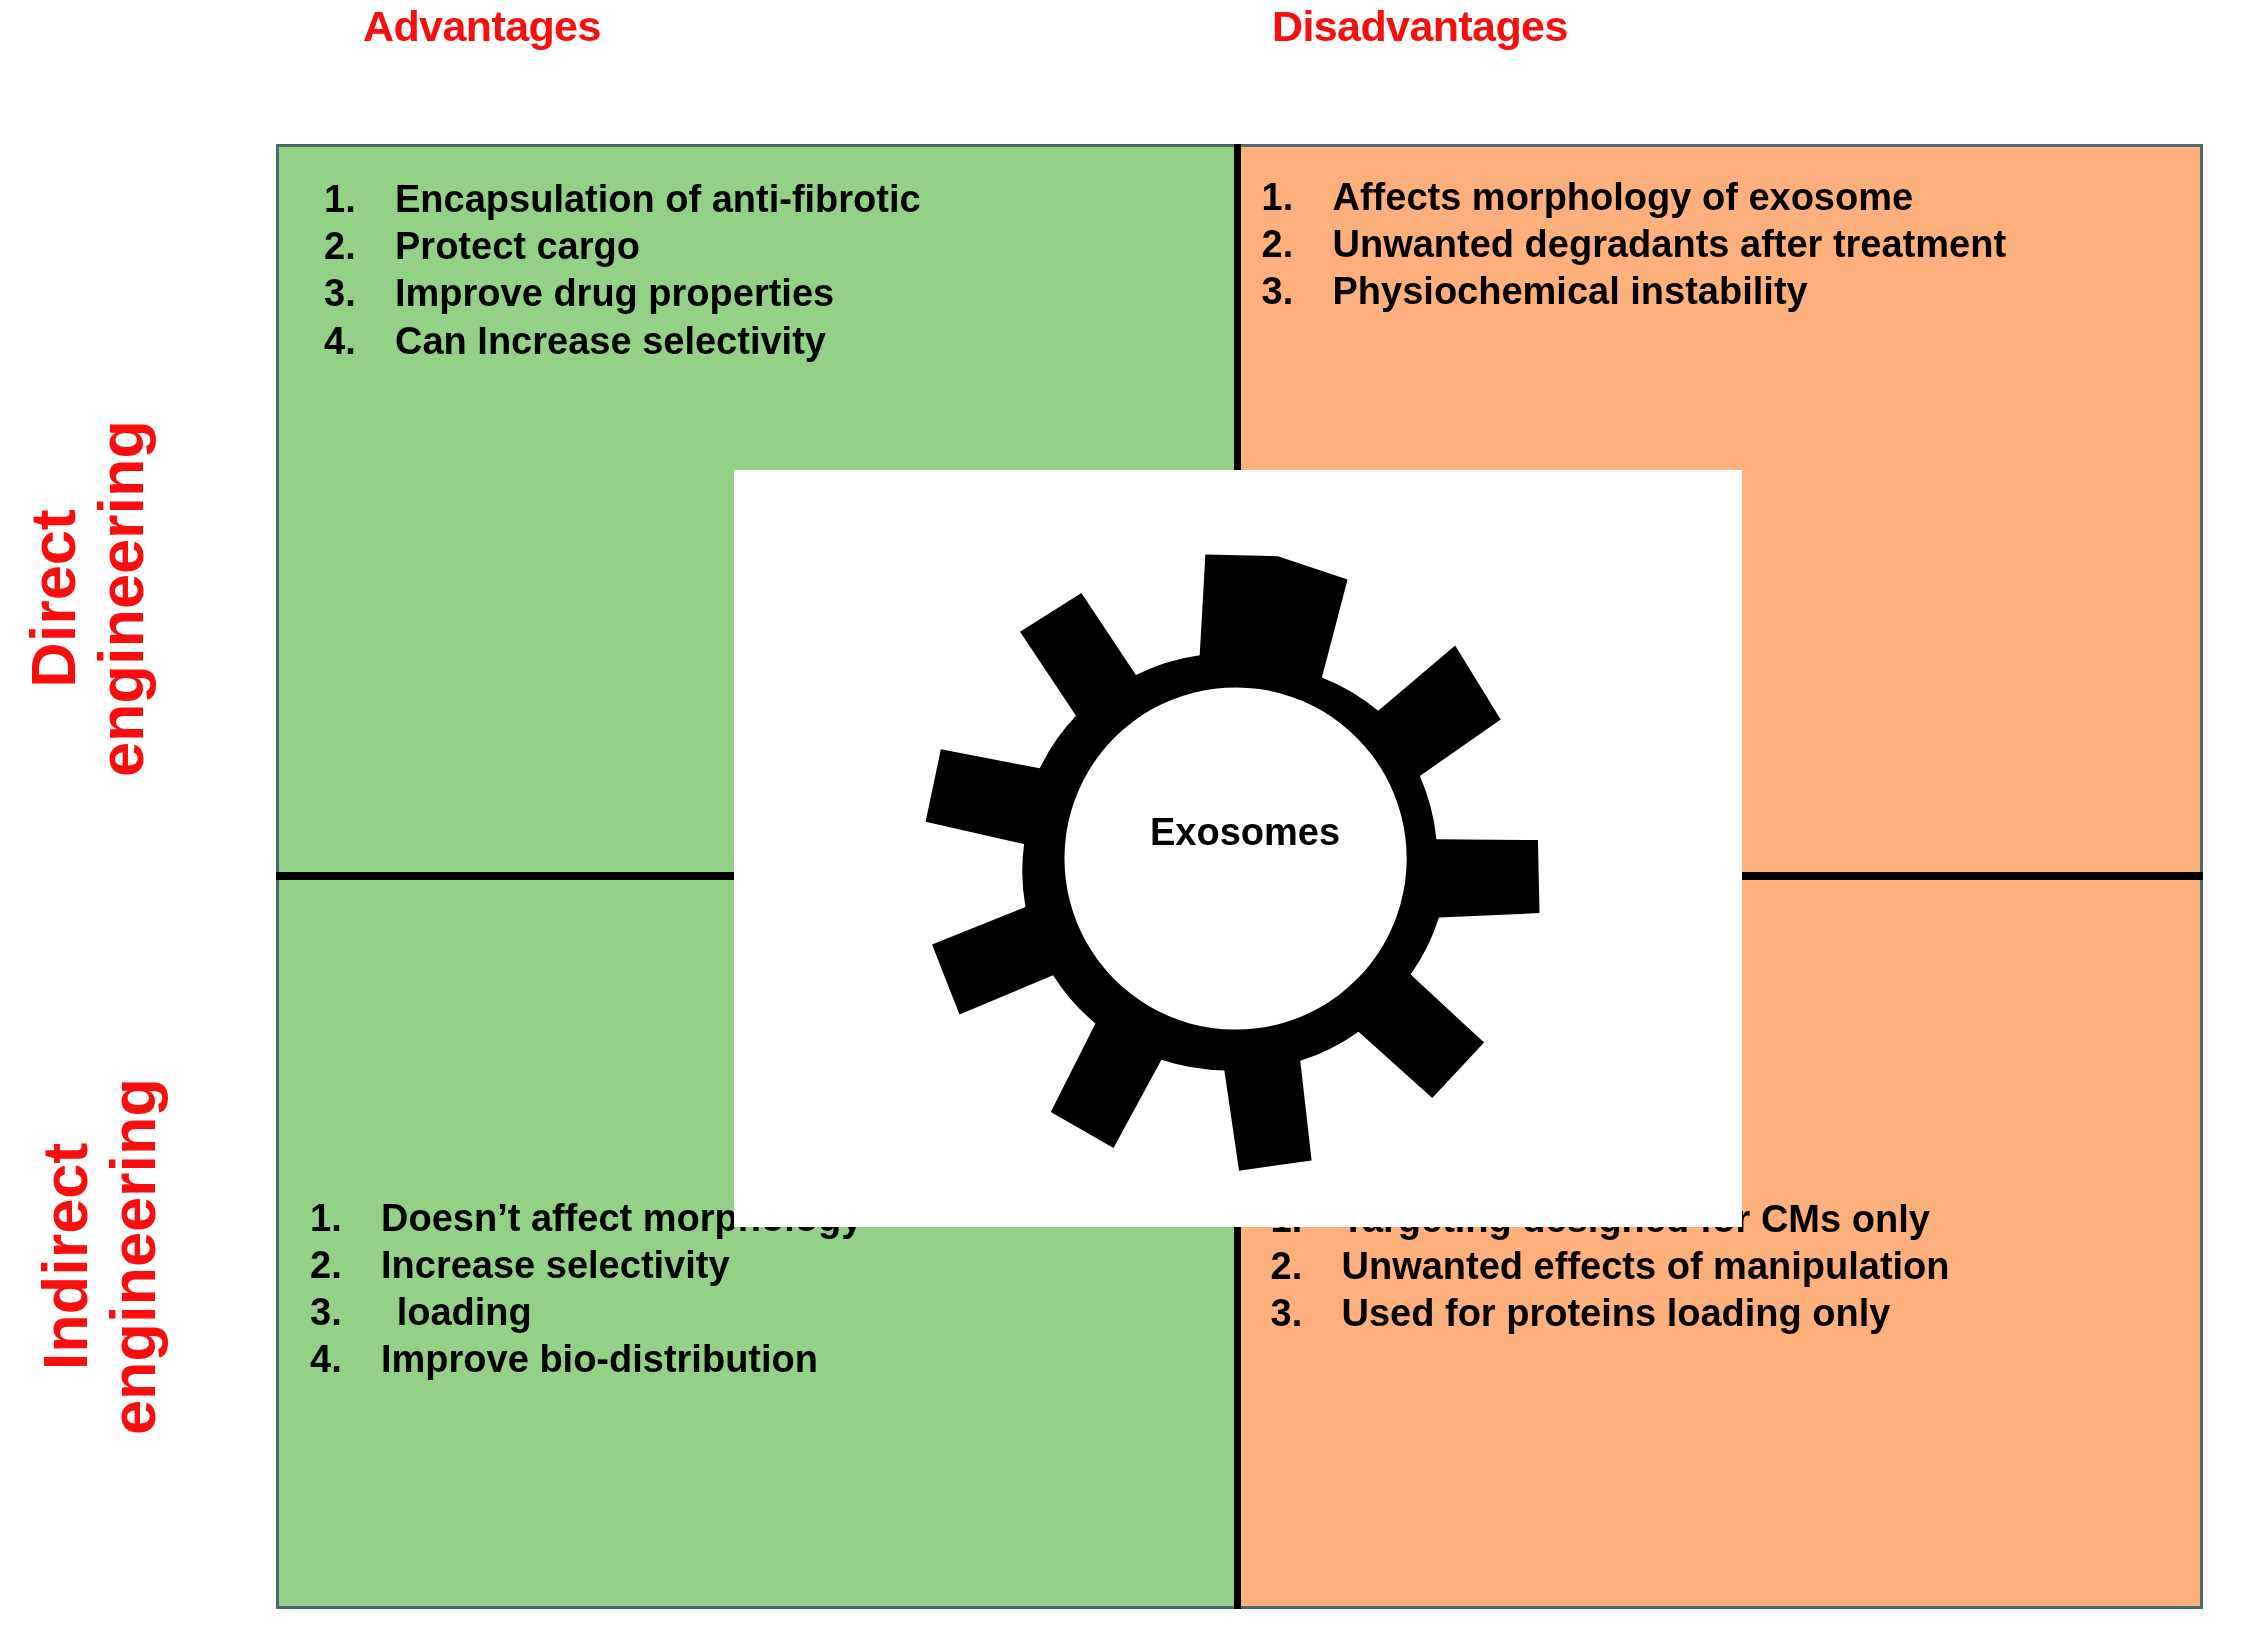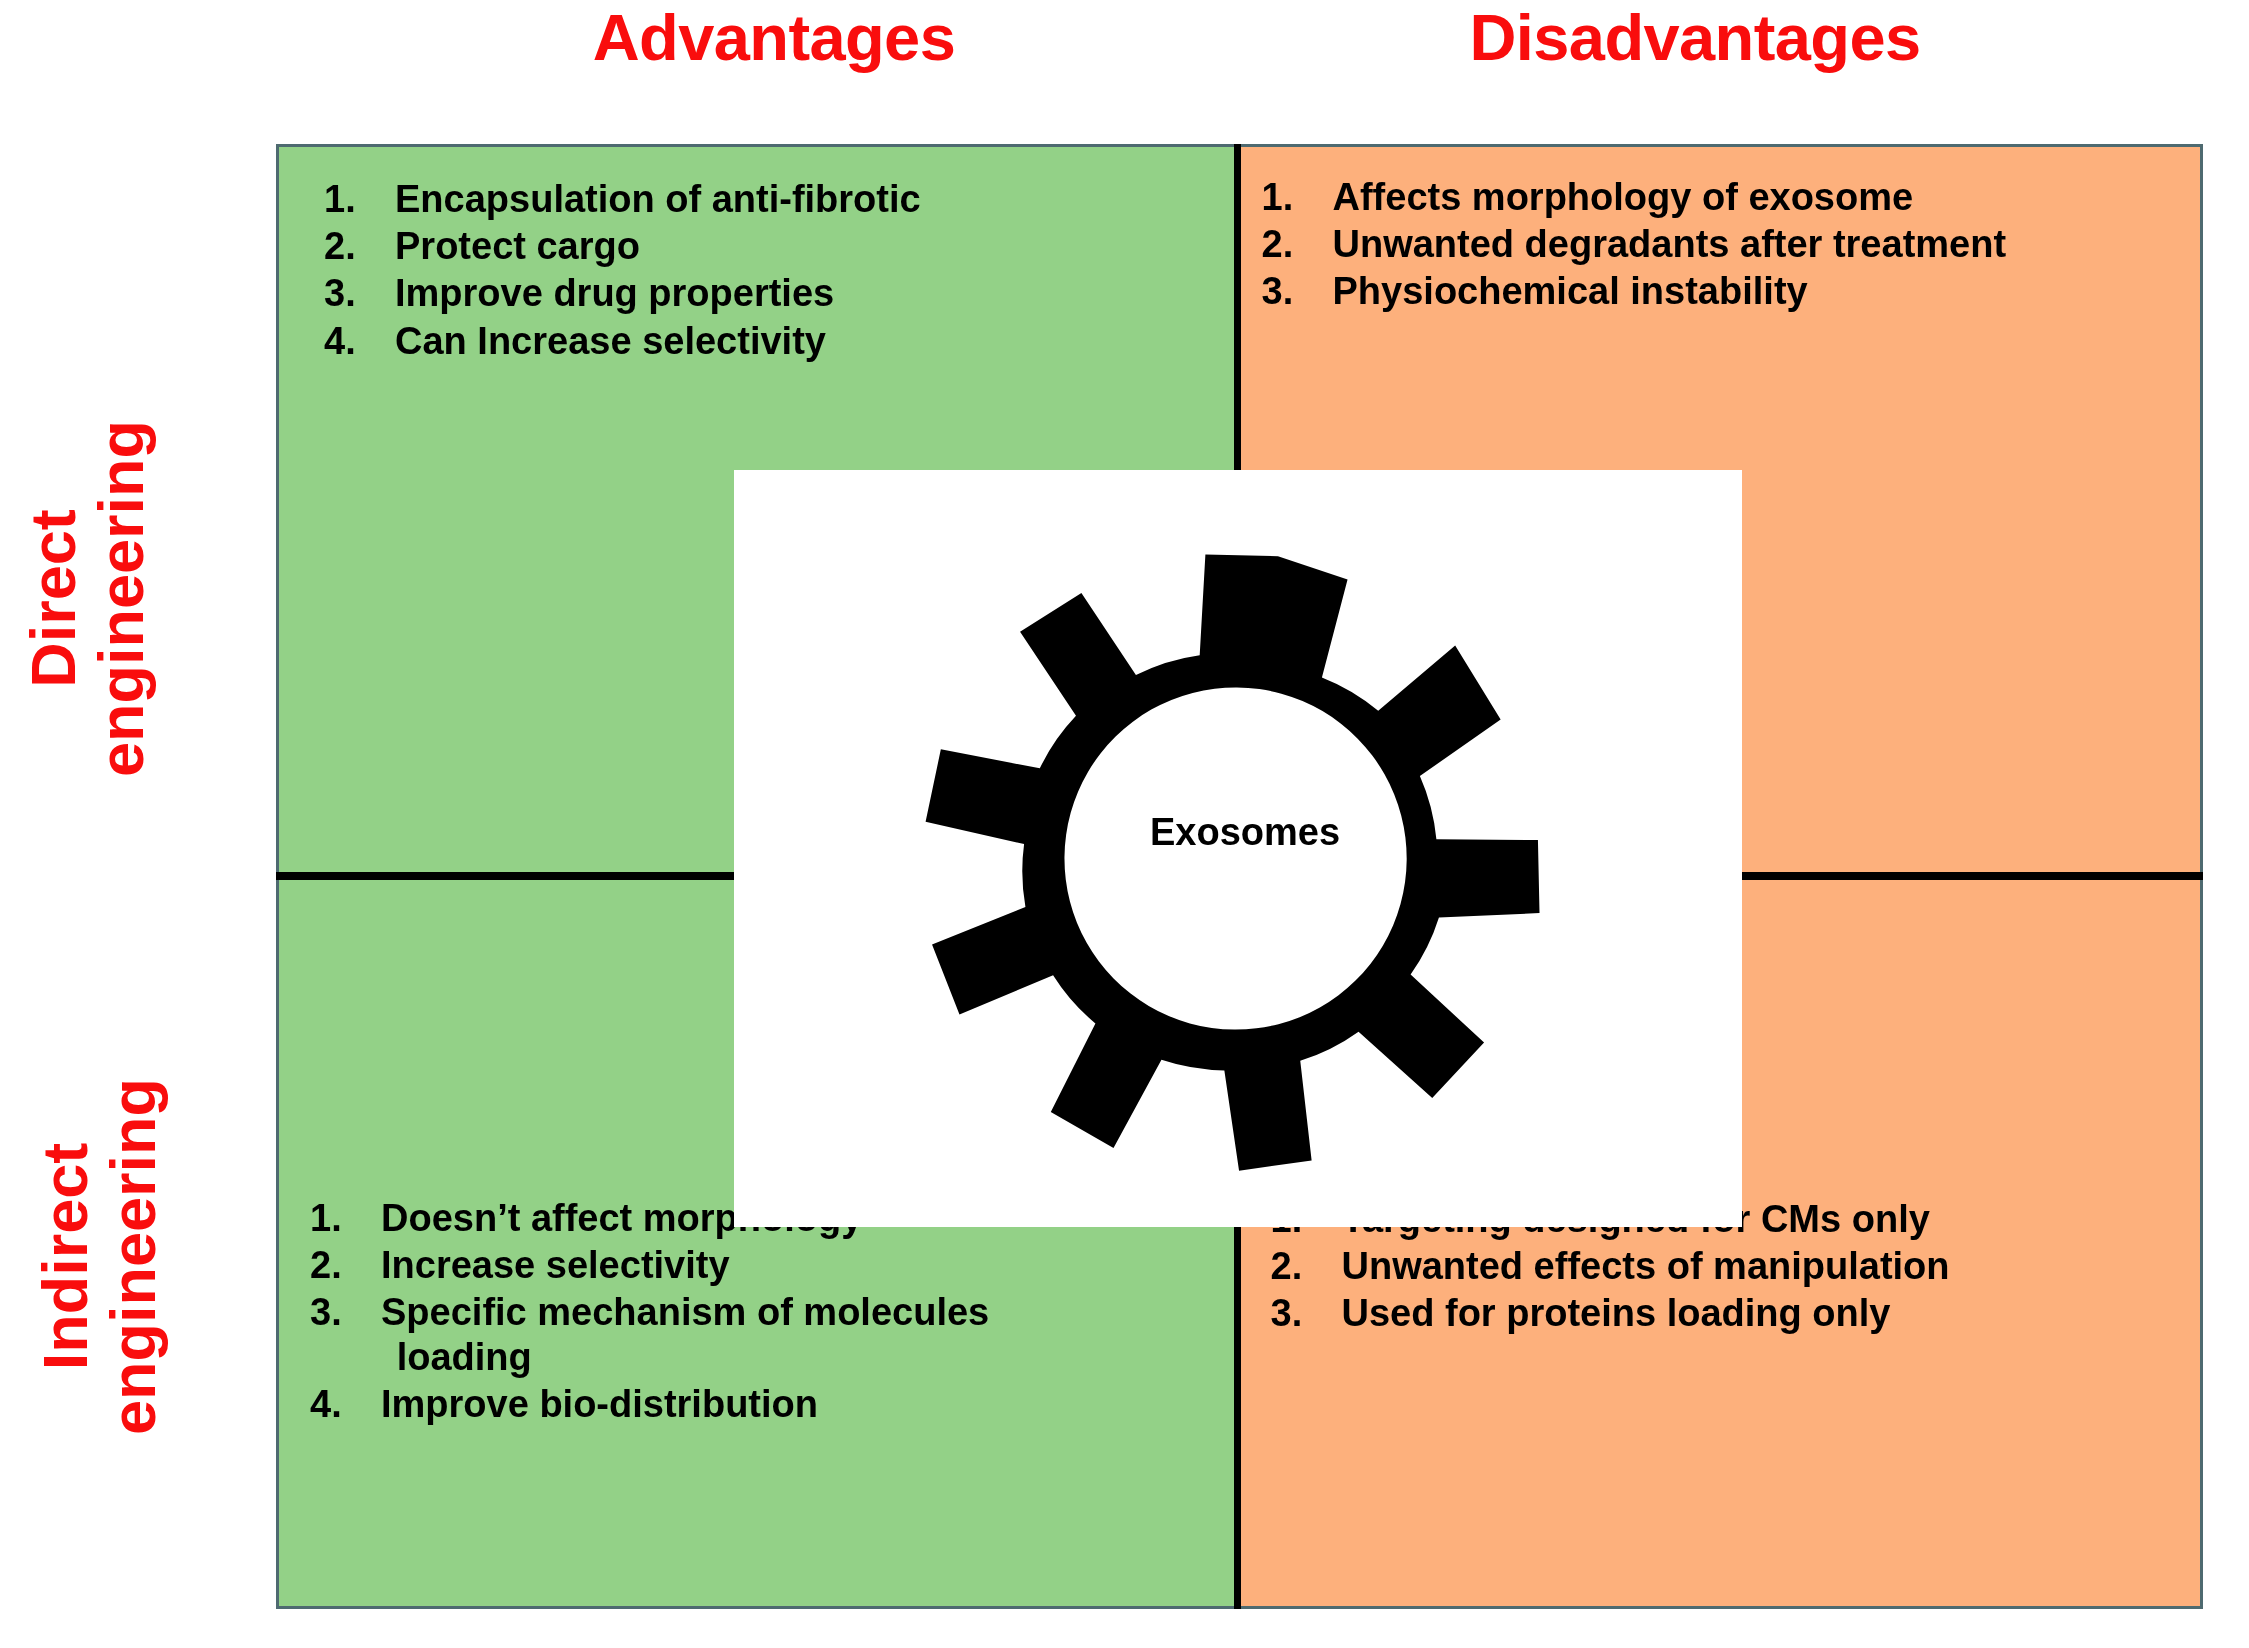--- a/index.html
+++ b/index.html
@@ -21,25 +21,24 @@
     height: 1648px;
     overflow: hidden;
     background: #ffffff;
   }
 
   
   .col-heading {
     position: absolute;
     color: #f90d0d;
     font-weight: bold;
-    font-size: 65px;
+    font-size: 43px;
     line-height: 1;
     letter-spacing: -0.6px;
     white-space: nowrap;
-    text-align: center;
   }
   #heading-advantages {
     left: 363px;
     top: 4.8px;
     width: 822px;
   }
   #heading-disadvantages {
     left: 1272px;
     top: 4.8px;
     width: 846px;
@@ -247,21 +246,21 @@
         <li>
           <span class="bullet-num">1.</span>
           <span class="bullet-text">Doesn’t affect morphology</span>
         </li>
         <li>
           <span class="bullet-num">2.</span>
           <span class="bullet-text">Increase selectivity</span>
         </li>
         <li>
           <span class="bullet-num">3.</span>
-          <span class="bullet-text"><span>Specific mechanism of molecules</span><span class="wrap2">loading</span></span>
+          <span class="bullet-text"><span class="wrap2">loading</span></span>
         </li>
         <li>
           <span class="bullet-num">4.</span>
           <span class="bullet-text">Improve bio-distribution</span>
         </li>
       </ul>
     </div>
 
     <div class="quad quad-dis">
       <ul id="list-br" class="bullet-list">

